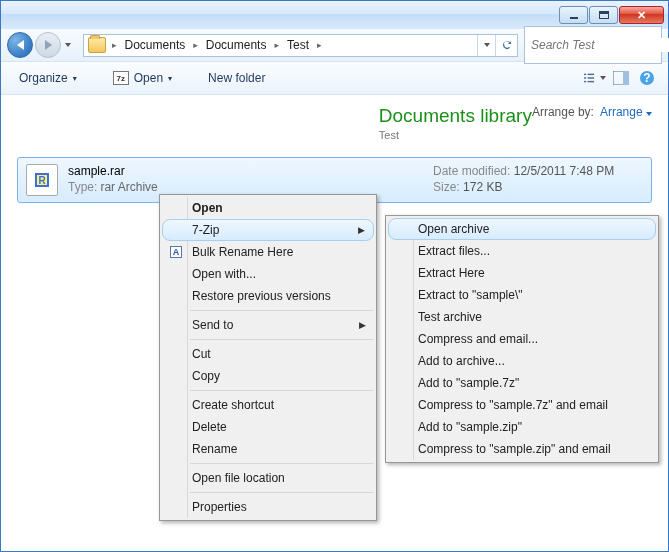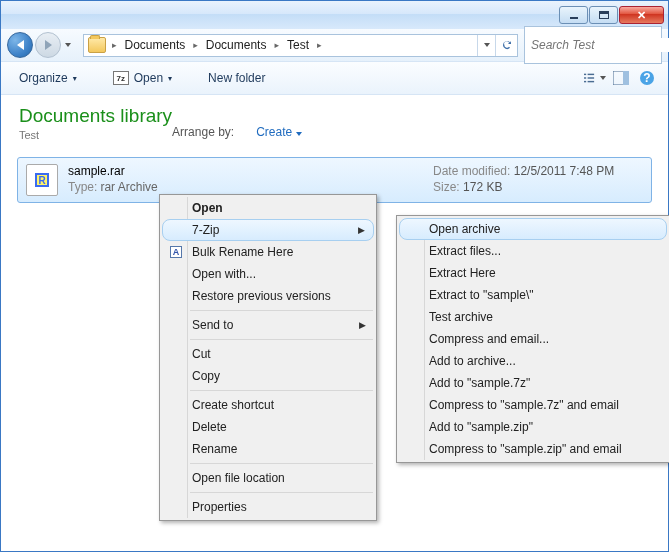--- a/index.html
+++ b/index.html
@@ -35,24 +35,24 @@
 
 
 .toolbar { height:33px; background:linear-gradient(#fbfdff,#eaf3fc); border-bottom:1px solid #d6e5f5; display:flex; align-items:center; padding:0 10px; }
 .tb-btn { padding:4px 8px; color:#1e395b; display:flex; align-items:center; gap:5px; border-radius:3px; cursor:pointer; }
 .tb-btn .chev { font-size:8px; color:#1e395b; }
 .tb-spacer { flex:1; }
 .tb-icon { width:22px; height:22px; display:flex; align-items:center; justify-content:center; color:#4a6c92; cursor:pointer; margin-left:4px; }
 .sevenz-icon { width:16px; height:14px; border:1px solid #777; background:#fff; display:flex; align-items:center; justify-content:center; font-size:8px; font-weight:bold; color:#333; }
 
 
-.header { padding:10px 16px 12px 18px; display:flex; align-items:flex-start; justify-content:flex-start; }
+.header { padding:10px 16px 12px 18px; display:flex; align-items:flex-start; justify-content:flex-end; }
 .lib-title { color:#1a8f1a; font-size:19px; font-weight:normal; }
 .lib-sub { color:#777; font-size:11px; margin-top:2px; }
-.arrange { color:#555; font-size:11px; display:flex; align-items:center; gap:22px; margin-top:20px; }
+.arrange { color:#555; font-size:11px; display:flex; align-items:center; gap:6px; margin-top:0; }
 .arrange-val { color:#1f6bbf; cursor:pointer; }
 
 
 .filelist { padding:4px 16px; }
 .file-row { display:flex; align-items:flex-start; padding:6px 8px; border:1px solid #7fb3e6; background:linear-gradient(#eef7ff,#d7ecfe); border-radius:3px; }
 .file-icon { width:32px; height:32px; background:#fff; border:1px solid #aaa; border-radius:2px; display:flex; align-items:center; justify-content:center; margin-right:10px; }
 .file-icon-inner { width:14px; height:14px; border:2px solid #3b6bf0; color:#3b6bf0; font-weight:bold; font-size:10px; display:flex; align-items:center; justify-content:center; background:#fff46a; }
 .file-main { flex:1; }
 .file-name { color:#000; }
 .file-type { color:#666; font-size:11px; margin-top:2px; }
@@ -65,21 +65,21 @@
 .ctxmenu .itm { display:flex; align-items:center; padding:4px 22px 4px 30px; color:#222; position:relative; cursor:pointer; white-space:nowrap; }
 .ctxmenu .itm.hover { background:linear-gradient(#eef7ff,#d7ecfe); border:1px solid #a7cff0; border-radius:8px; padding:3px 21px 3px 29px; }
 .ctxmenu .itm .sub-arrow { position:absolute; right:8px; font-size:9px; color:#333; }
 .ctxmenu .sep { height:1px; background:#d7d7d7; margin:3px 1px 3px 28px; }
 .ctxmenu .iconcol { position:absolute; left:0; top:0; bottom:0; width:26px; border-right:1px solid #d7d7d7; background:#f0f0f0; }
 .ctxmenu-inner { position:relative; }
 .ctxmenu .itm-icon { position:absolute; left:6px; width:16px; height:16px; display:flex; align-items:center; justify-content:center; }
 .bulk-icon { width:12px; height:12px; background:#fff; border:1px solid #5577aa; color:#3355aa; font-size:9px; font-weight:bold; display:flex; align-items:center; justify-content:center; }
 
 .menu1 { left:158px; top:193px; width:218px; }
-.menu2 { left:395px; top:214px; width:274px; }
+.menu2 { left:384px; top:214px; width:274px; }
 .chev-down { width:0;height:0;border-left:3px solid transparent;border-right:3px solid transparent;border-top:4px solid #555;display:inline-block; }
 .chev-down.blue { border-top-color:#1f6bbf; }
 </style>
 </head>
 <body>
 
 <div class="window">
 
   <div class="titlebar">
     <div class="win-btns">
@@ -169,21 +169,21 @@
     </div>
   </div>
 
   <div class="header">
     <div>
       <div class="lib-title">Documents library</div>
       <div class="lib-sub">Test</div>
     </div>
     <div class="arrange">
       <span>Arrange by:</span>
-      <span class="arrange-val"><span>Create</span> <span class="chev-down blue"></span></span>
+      <span class="arrange-val"><span>Arrange</span> <span class="chev-down blue"></span></span>
     </div>
   </div>
 
   <div class="filelist">
     <div class="file-row">
       <div class="file-icon">
           <div class="file-icon-inner">R</div>
         </div>
       <div class="file-main">
         <div class="file-name">sample.rar</div>

